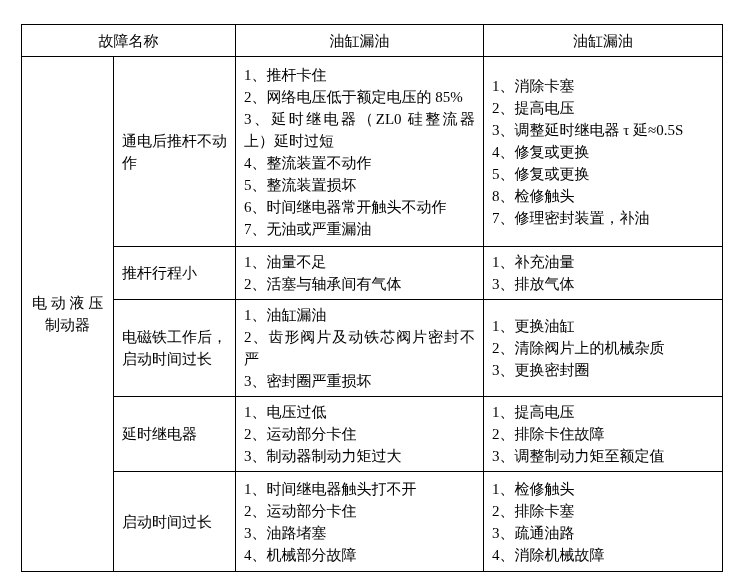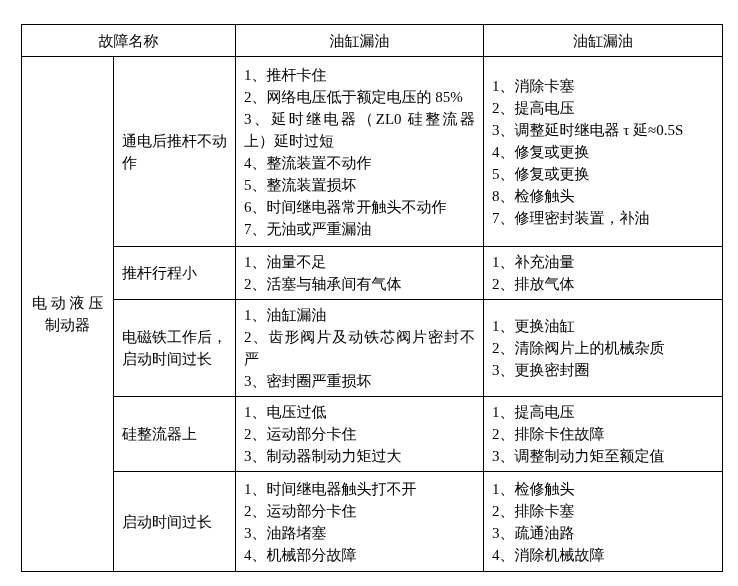--- a/index.html
+++ b/index.html
@@ -89,33 +89,33 @@
 4、修复或更换
 5、修复或更换
 8、检修触头
 7、修理密封装置，补油</td>
     </tr>
     <tr class="row-2">
       <td class="fault-name-cell">推杆行程小</td>
       <td class="list-cell">1、油量不足
 2、活塞与轴承间有气体</td>
       <td class="list-cell">1、补充油量
-2、排放气体</td>
+3、排放气体</td>
     </tr>
     <tr class="row-3">
       <td class="fault-name-cell">电磁铁工作后，启动时间过长</td>
       <td class="list-cell">1、油缸漏油
 2、齿形阀片及动铁芯阀片密封不严
 3、密封圈严重损坏</td>
       <td class="list-cell">1、更换油缸
 2、清除阀片上的机械杂质
 3、更换密封圈</td>
     </tr>
     <tr class="row-4">
-      <td class="fault-name-cell">硅整流器上</td>
+      <td class="fault-name-cell">延时继电器</td>
       <td class="list-cell">1、电压过低
 2、运动部分卡住
 3、制动器制动力矩过大</td>
       <td class="list-cell">1、提高电压
 2、排除卡住故障
 3、调整制动力矩至额定值</td>
     </tr>
     <tr class="row-5">
       <td class="fault-name-cell">启动时间过长</td>
       <td class="list-cell">1、时间继电器触头打不开

